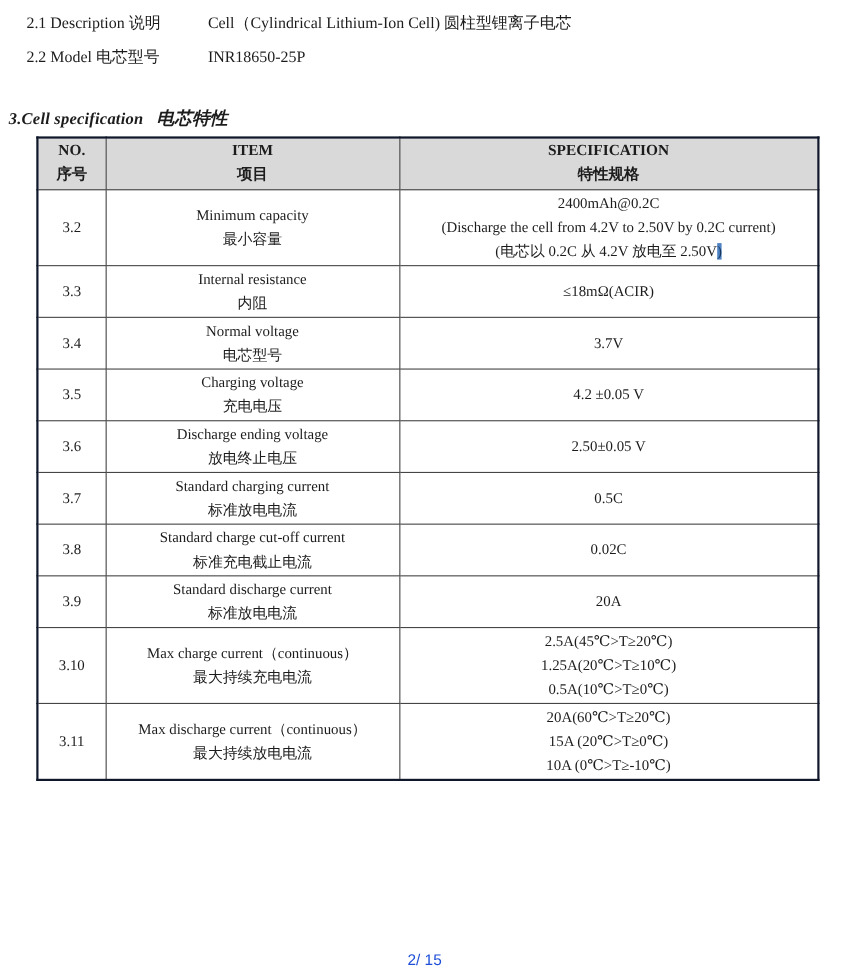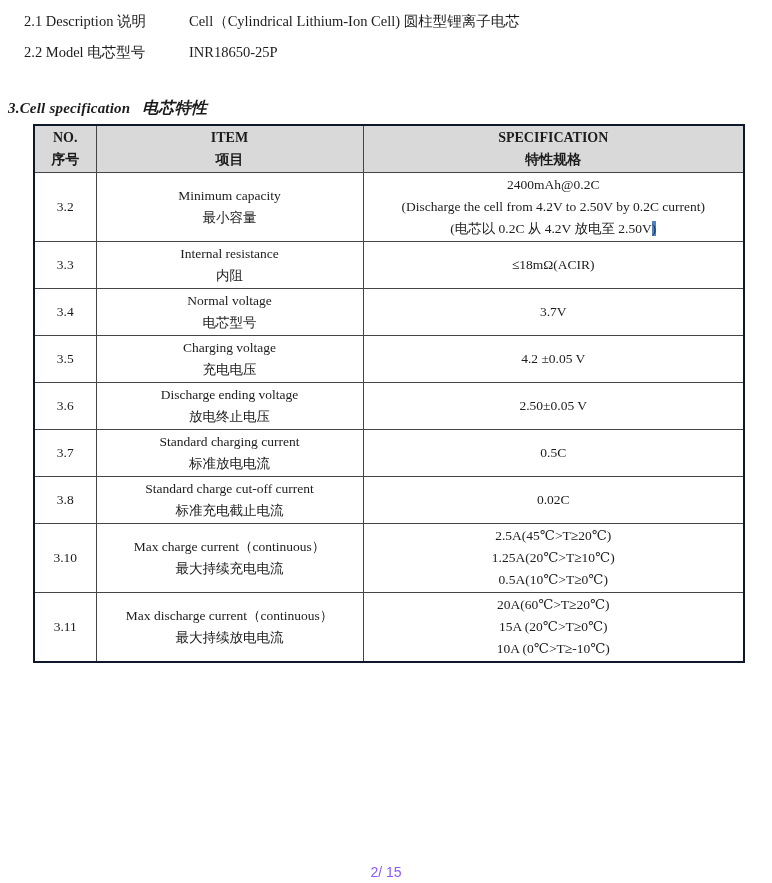--- a/index.html
+++ b/index.html
@@ -62,21 +62,21 @@
   }
 
   
   .footer {
     position:absolute;
     left:0; right:0;
     top:852px;
     text-align:center;
     font-family:"Liberation Sans","DejaVu Sans",sans-serif;
     font-size:14px;
-    color:#8b5cf6;
+    color:#1d4ed8;
   }
 </style>
 </head>
 <body>
 
 <div class="page">
 
 
   <div class="desc-block">
     <div class="desc-row">
@@ -189,20 +189,30 @@
       <td class="c-no">3.8</td>
       <td class="c-item">
         <span class="line en">Standard charge cut-off current</span>
         <span class="line zh">标准充电截止电流</span>
       </td>
       <td class="c-spec">
             <span class="line">0.02C</span>
           </td>
     </tr>
 
+    <tr>
+      <td class="c-no">3.9</td>
+      <td class="c-item">
+        <span class="line en">Standard discharge current</span>
+        <span class="line zh">标准放电电流</span>
+      </td>
+      <td class="c-spec">
+            <span class="line">20A</span>
+          </td>
+    </tr>
 
     <tr>
       <td class="c-no">3.10</td>
       <td class="c-item">
         <span class="line en">Max charge current（continuous）</span>
         <span class="line zh">最大持续充电电流</span>
       </td>
       <td class="c-spec">
             <span class="line">2.5A(45℃&gt;T≥20℃)</span>
             <span class="line">1.25A(20℃&gt;T≥10℃)</span>

